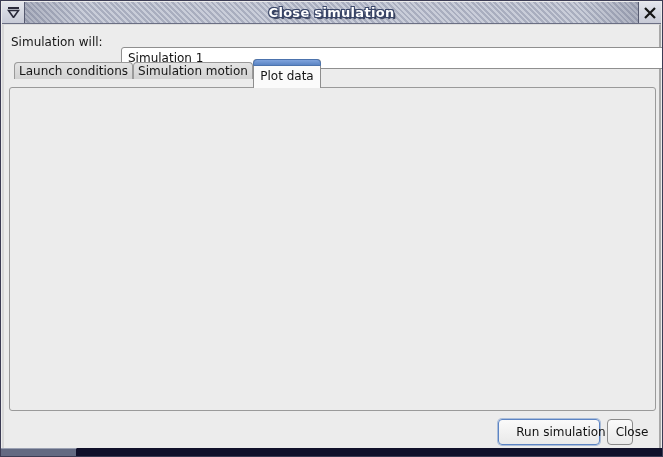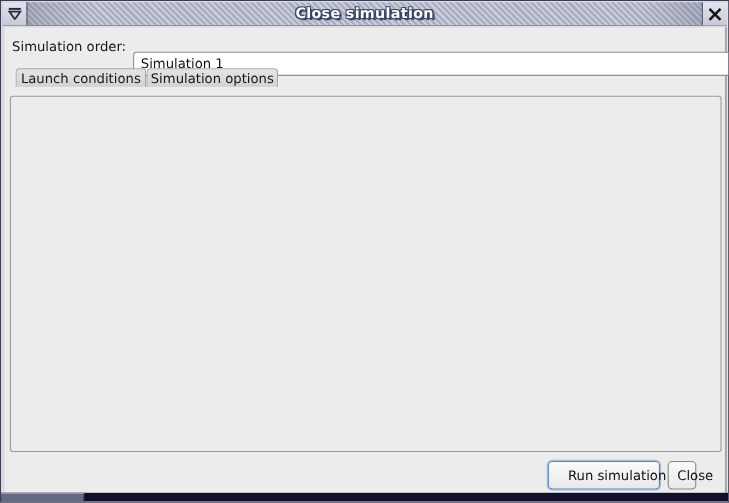--- a/index.html
+++ b/index.html
@@ -144,28 +144,31 @@
     <div class="title-text">Close simulation</div>
     <div class="tb-btn tb-close">
       <svg width="12" height="12" viewBox="0 0 12 12">
         <path d="M1 1 L11 11 M11 1 L1 11" stroke="#141414" stroke-width="2.2"></path>
       </svg>
     </div>
   </div>
 
   <div class="content"></div>
 
-  <div class="lbl" style="left:10px; top:34px;">Simulation order:</div>
+  <div class="lbl" style="left:10px; top:34px;">Simulation will:</div>
   <input class="tfield" style="left: 120px; top: 46px; width: 625px; height: 22px;" value="Simulation 1">
 
   <div class="tab" style="left:13px; width:119px;">
     <span>Launch conditions</span>
   </div>
   <div class="tab" style="left:132px; width:120px;">
-    <span>Simulation options</span>
+    <span>Simulation motion</span>
+  </div>
+  <div class="tab active" style="left:252px; width:68px;">
+    <span>Plot data</span>
   </div>
 
   <div class="panel"></div>
 
   <div class="lbl" style="left:21px; top:103px;">Preset plot configurations:</div>
   <div class="combo" style="left:183px; top:97px; width:463px;">
     <div class="val">Vertical motion vs. time</div>
     <div class="arrow">
       <svg width="11" height="7" viewBox="0 0 11 7">
           <path d="M1 1 L5.5 5.5 L10 1" fill="none" stroke="#333" stroke-width="2"></path>

